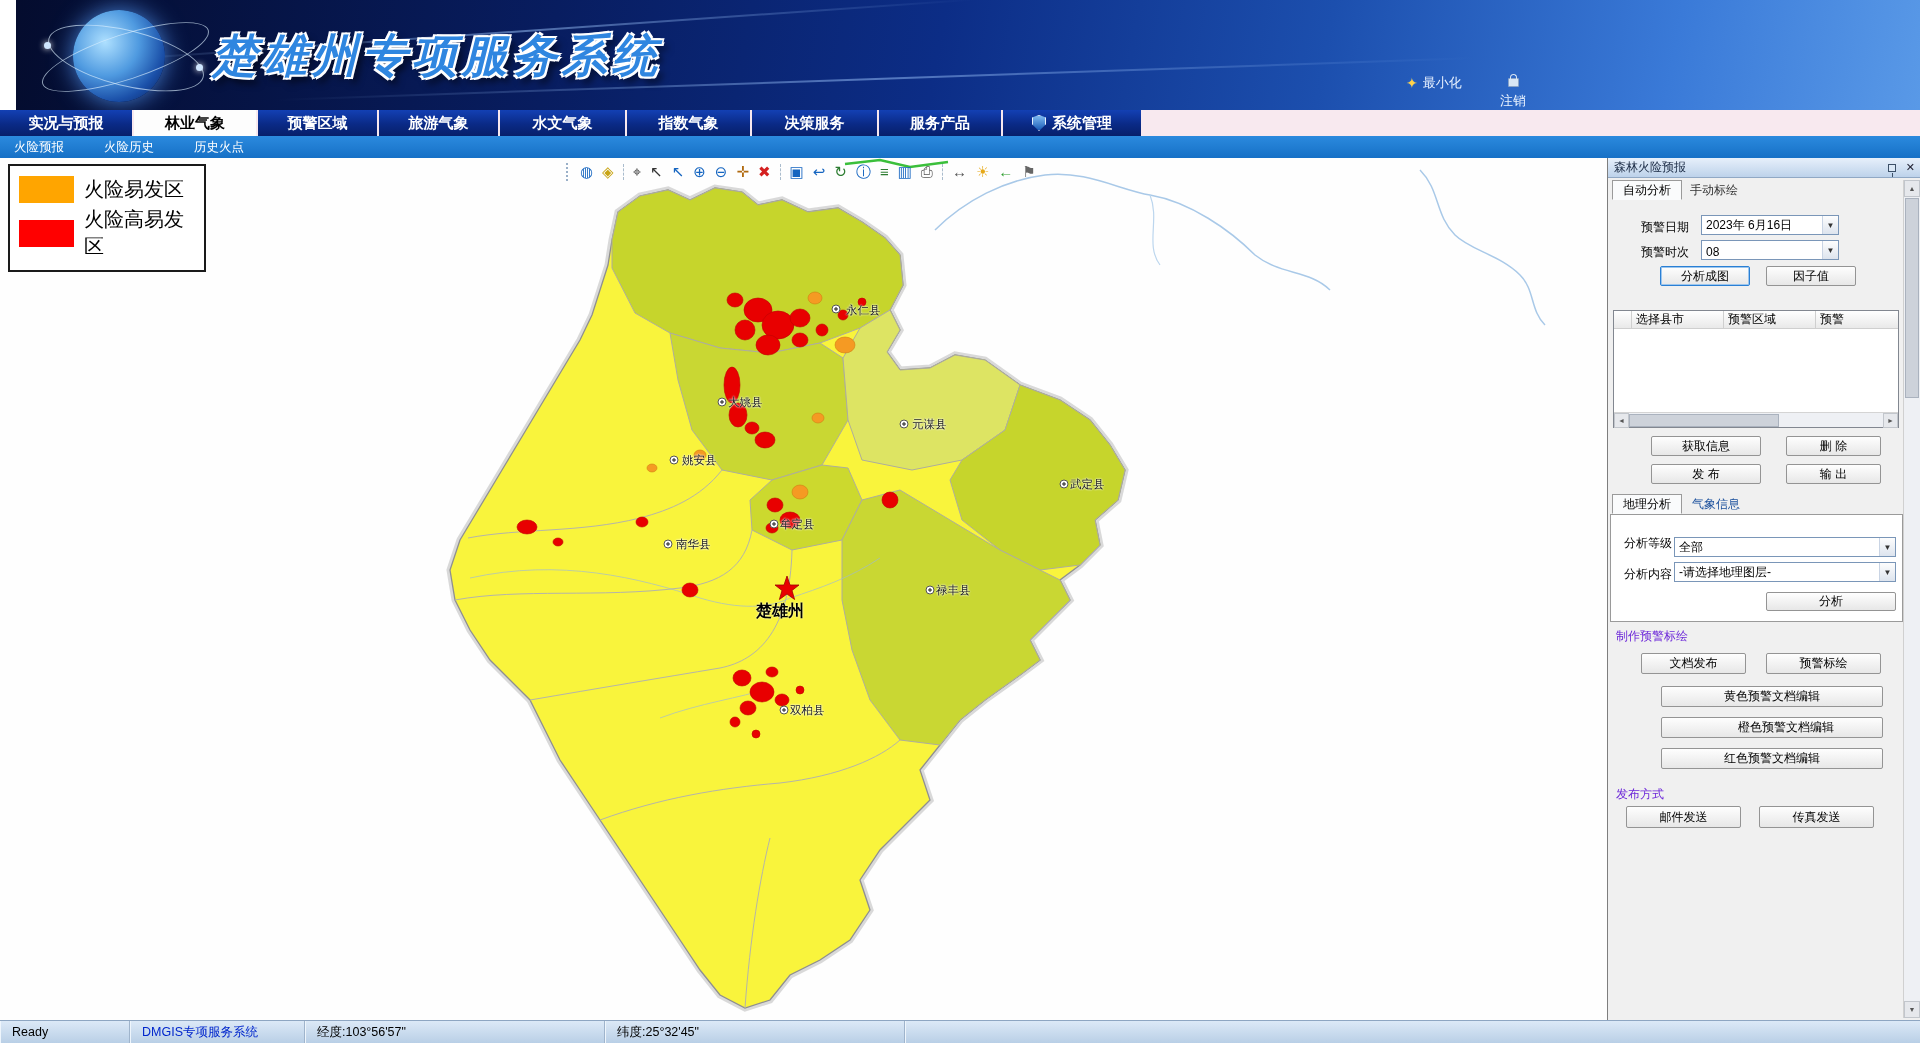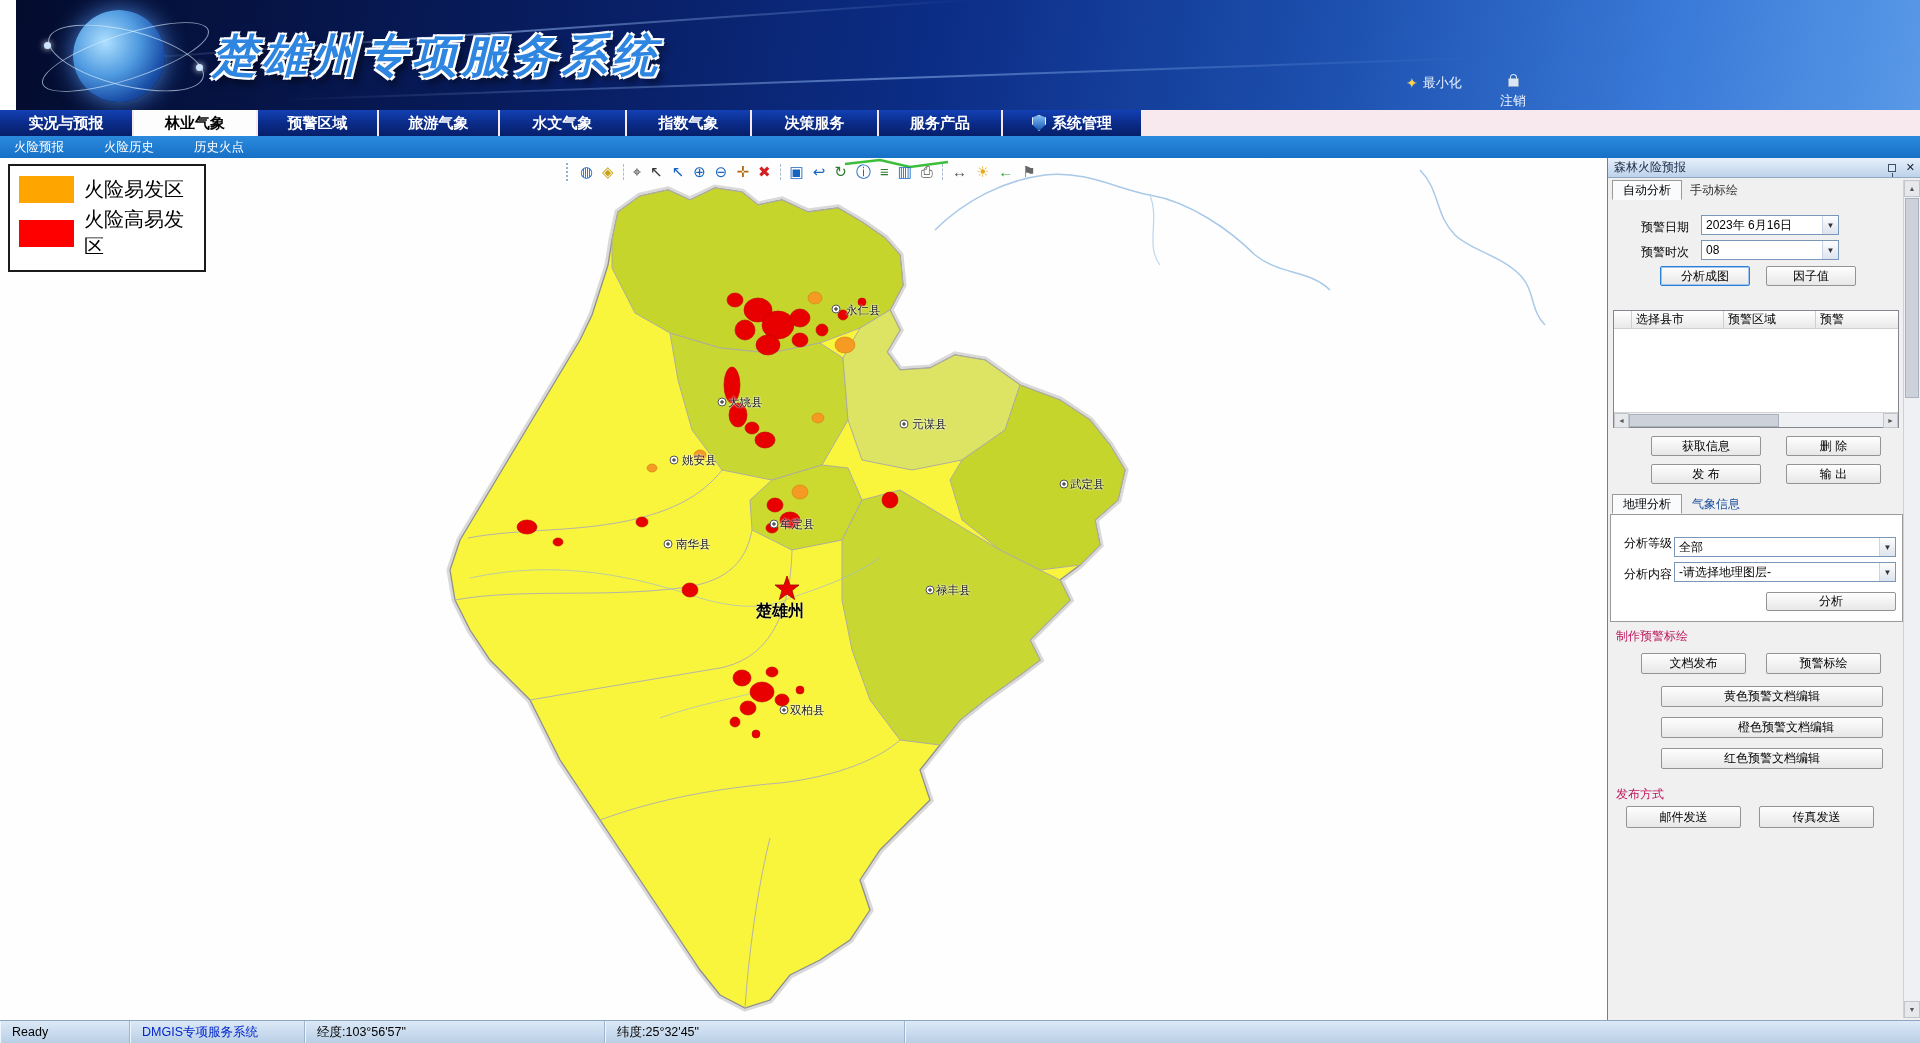--- a/index.html
+++ b/index.html
@@ -69,21 +69,21 @@
     border-bottom:1px solid #90a8c4; display:flex; align-items:center; padding:0 6px; color:#1a2a44; }
   .dock-title .t { flex:1; }
   .pin-icon { width:8px; height:8px; border:1px solid #3c5068; background:#dbe8f6; position:relative; display:inline-block; margin-right:10px; }
   .pin-icon::after { content:""; position:absolute; left:3px; top:8px; width:1px; height:4px; background:#3c5068; }
   .close-x { font-size:11px; color:#223; cursor:pointer; }
 
   .dock-tab { position:absolute; height:20px; padding:0 10px; display:flex; align-items:center; font-size:12px; cursor:pointer; color:#333; }
   .dock-tab.active { background:#fafbfc; border:1px solid #9a9a9a; border-bottom:1px solid #fafbfc; color:#000; }
 
   .lbl { position:absolute; color:#000; }
-  .combo { position:absolute; height:20px; background:#fff; border:1px solid #7a96b8; display:flex; align-items:center; padding-left:4px; cursor:pointer; }
+  .combo { position:absolute; height:20px; background:#fff; border:1px solid #7a96b8; display:flex; align-items:flex-end; padding-left:4px; cursor:pointer; }
   .combo .val { flex:1; white-space:nowrap; overflow:hidden; }
   .combo .arr { width:16px; height:100%; display:flex; align-items:center; justify-content:center; font-size:8px; color:#333;
     background:linear-gradient(#fdfdfd,#dde4ee); border-left:1px solid #c9d4e4; }
 
   .b3d { position:absolute; display:flex; align-items:center; justify-content:center; font-size:12px; color:#000;
     background:linear-gradient(#fefefe,#e7e7e7); border:1px solid #949494; border-radius:2px; cursor:pointer; }
   .b3d.focus { border:1px solid #2a7fd4; box-shadow:inset 0 0 0 1px #9cc6ee; }
 
   .listbox { position:absolute; left:5px; top:152px; width:286px; height:118px; background:#fff; border:1px solid #828790; }
   .lb-head { display:flex; height:18px; border-bottom:1px solid #cfcfcf; }
@@ -91,21 +91,21 @@
   .hscroll { position:absolute; left:0; bottom:0; width:100%; height:15px; background:#eef0f4; display:flex; border-top:1px solid #d4d4d4; }
   .hs-btn { width:15px; height:15px; font-size:7px; display:flex; align-items:center; justify-content:center; background:#e6e8ec; border:1px solid #c2c6cc; color:#555; }
   .hs-thumb { width:150px; height:13px; margin:1px 0; background:#cdd2da; border:1px solid #aab2be; }
 
   .vscroll { position:absolute; right:0; top:22px; width:17px; height:838px; background:#eef0f4; border-left:1px solid #d0d0d0; }
   .vs-btn { position:absolute; left:0; width:16px; height:17px; font-size:7px; display:flex; align-items:center; justify-content:center; background:#e6e8ec; border:1px solid #c2c6cc; color:#555; }
   .vs-thumb { position:absolute; left:1px; top:18px; width:14px; height:200px; background:#cdd2da; border:1px solid #aab2be; }
 
   .whitebox { position:absolute; left:2px; top:356px; width:293px; height:108px; background:#fff; border:1px solid #9a9a9a; }
 
-  .group-lbl { position:absolute; font-size:12px; color:#be185d; }
+  .group-lbl { position:absolute; font-size:12px; color:#6d28d9; }
 
   
   .statusbar { position:absolute; left:0; top:1020px; width:1920px; height:23px;
     background:linear-gradient(#dcE9f7,#b9cfe6); border-top:1px solid #8ea6c2; display:flex; align-items:center; font-size:12.5px; color:#000; }
   .sb-seg { height:100%; display:flex; align-items:center; padding:0 12px; border-right:1px solid #9fb4cc; box-shadow:inset 1px 0 0 #eef5fc; }
   .sb-ready { width:130px; }
   .sb-sys { width:175px; color:#0026cc; }
   .sb-lon { width:300px; }
   .sb-lat { width:300px; }
   .sb-rest { flex:1; border-right:none; }

